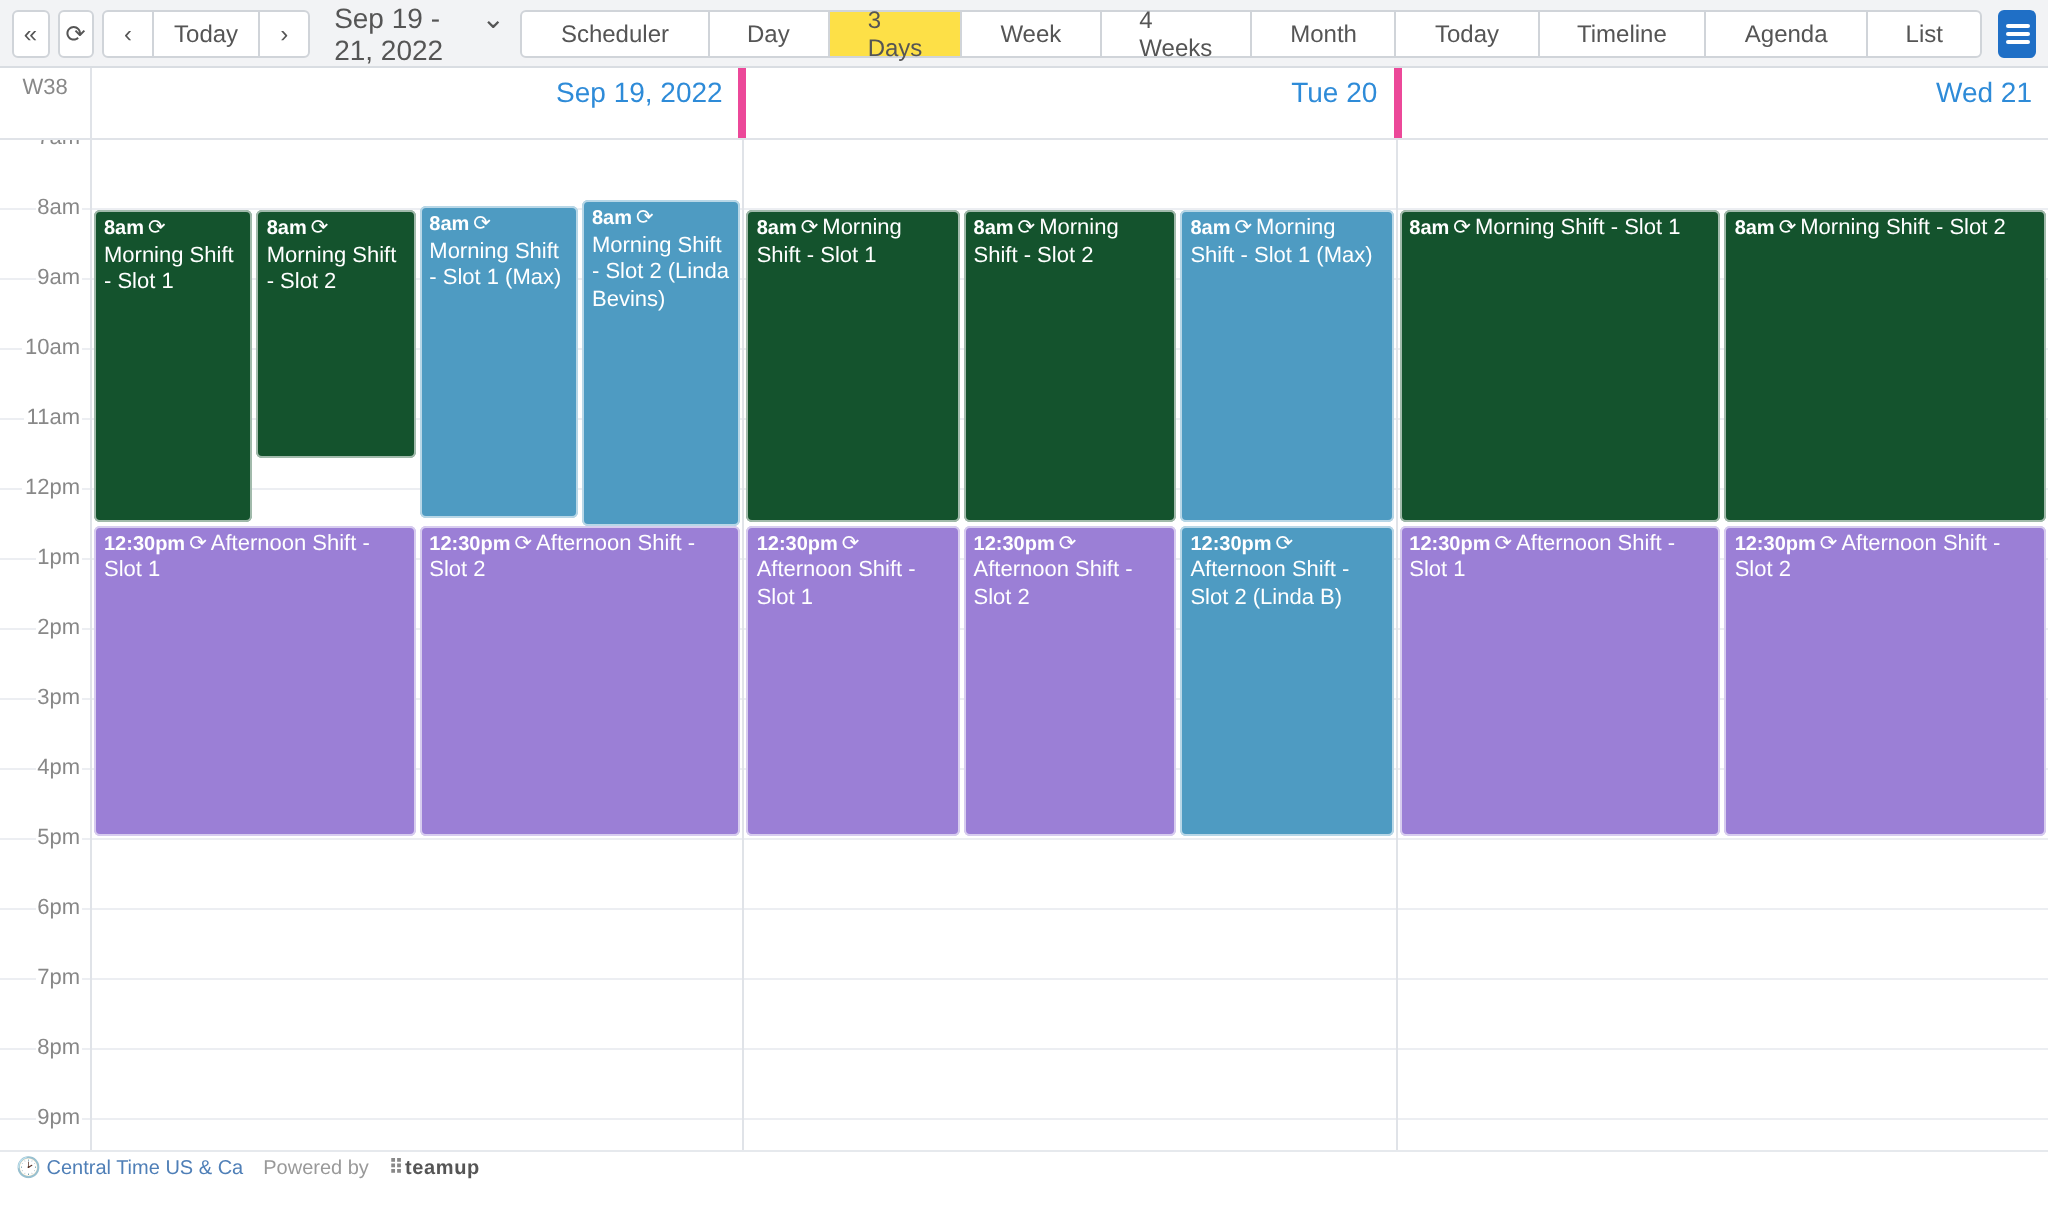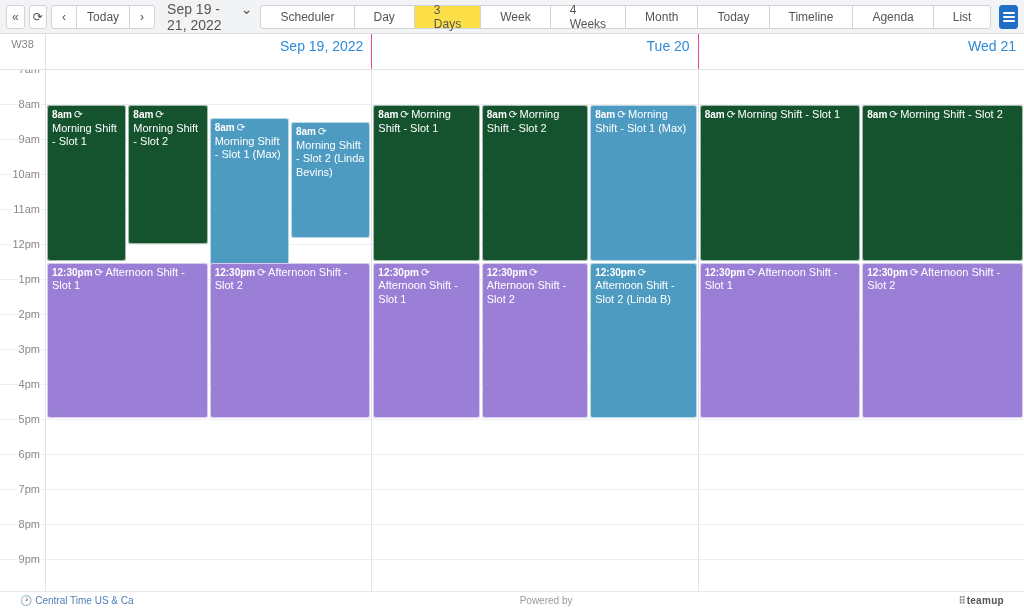--- a/index.html
+++ b/index.html
@@ -13,21 +13,21 @@
   .btn-group .btn:first-child { border-radius:3px 0 0 3px; margin-left:0; }
   .btn-group .btn:last-child { border-radius:0 3px 3px 0; }
   .date-range { margin-left:8px; font-size:14px; color:#555; display:flex; align-items:flex-start; gap:1px; cursor:pointer; }
   .spacer { flex:1; }
   .views .btn.active { background:#fde047; }
   .menu-btn { background:#1f6fc6; border:1px solid #1f6fc6; color:#fff; width:26px; height:24px; border-radius:3px; display:flex; align-items:center; justify-content:center; cursor:pointer; margin-left:4px; }
   .menu-btn .bar { width:12px; height:2px; background:#fff; margin:1px 0; border-radius:1px; }
 
   .header-row { display:flex; height:36px; border-bottom:1px solid #e0e3e8; }
   .gutter-head { width:46px; border-right:1px solid #e0e3e8; display:flex; align-items:flex-start; justify-content:center; padding-top:4px; color:#888; font-size:11px; }
-  .day-head { flex:1; border-right:1px solid #ec4899; display:flex; align-items:flex-start; justify-content:flex-end; padding:4px 8px; color:#2e8bd8; font-size:14px; }
+  .day-head { flex:1; border-right:4px solid #ec4899; display:flex; align-items:flex-start; justify-content:flex-end; padding:4px 8px; color:#2e8bd8; font-size:14px; }
   .day-head:last-child { border-right:none; }
 
   .grid-scroll { position:relative; height:521px; overflow-y:auto; overflow-x:hidden; }
   .grid-scroll::-webkit-scrollbar { width:11px; }
   .grid-scroll::-webkit-scrollbar-track { background:#f2f3f5; }
   .grid-scroll::-webkit-scrollbar-thumb { background:#c8ced6; border-radius:6px; }
 
   .grid { position:relative; display:flex; }
   .gutter { width:46px; border-right:1px solid #e0e3e8; }
   .hour-cell { height:35px; border-bottom:1px solid #eceef2; position:relative; }
@@ -37,21 +37,21 @@
   .day-col .hour-cell { border-bottom:1px solid #eceef2; }
 
   .event { position:absolute; border-radius:3px; color:#fff; font-size:10.5px; line-height:1.25; padding:3px 5px; overflow:hidden; cursor:pointer; box-shadow:0 0 0 1px rgba(255,255,255,0.6) inset; }
   .event .etime { font-weight:600; font-size:10px; }
   .event .recur { display:inline-block; margin:0 2px; }
   .event .etitle { font-size:11px; }
   .c-orange { background:#14532d; }
   .c-blue   { background:#4e9bc2; }
   .c-purple { background:#9b7fd6; }
 
-  .footer { position:absolute; bottom:0; left:0; right:0; height:17px; background:#fff; border-top:1px solid #e6e9ed; display:flex; align-items:center; justify-content:space-between; font-size:10px; color:#7d95ad; padding:0 20px; gap:10px; }
+  .footer { position:absolute; bottom:16px; left:0; right:0; height:17px; background:#fff; border-top:1px solid #e6e9ed; display:flex; align-items:center; justify-content:flex-start; font-size:10px; color:#7d95ad; padding:0 8px; gap:10px; }
   .footer .tz { color:#4f7fb7; cursor:pointer; }
   .footer .powered { color:#999; }
   .footer .logo { color:#555; font-weight:600; letter-spacing:0.3px; }
   .footer .logo::before { content:"⠿ "; color:#888; letter-spacing:-1px; }
 </style>
 </head>
 <body>
 
 <div class="toolbar">
   <div class="btn icon">«</div>
@@ -153,23 +153,23 @@
         <div class="hour-cell"></div>
         <div class="hour-cell"></div>
         <div class="hour-cell"></div>
         <div class="hour-cell"></div>
         <div class="hour-cell"></div>
         <div class="hour-cell"></div>
         <div class="hour-cell"></div>
         <div class="hour-cell"></div>
         <div class="hour-cell"></div>
         <div class="event c-orange" style="top: 35px; height: 155.5px; left: calc(0% + 1px); width: calc(25% - 2px);"><span class="etime">8am</span><span class="recur">⟳</span><span class="etitle">Morning Shift - Slot 1</span></div>
-        <div class="event c-orange" style="top: 35px; height: 139px; left: calc(25% + 1px); width: calc(25% - 2px);"><span class="etime">8am</span><span class="recur">⟳</span><span class="etitle">Morning Shift - Slot 2</span></div>
-        <div class="event c-blue" style="top: 48px; height: 155.5px; left: calc(50% + 1px); width: calc(25% - 2px);"><span class="etime">8am</span><span class="recur">⟳</span><span class="etitle">Morning Shift - Slot 1 (Max)</span></div>
-        <div class="event c-blue" style="top: 52px; height: 116px; left: calc(75% + 1px); width: calc(25% - 2px);"><span class="etime">8am</span><span class="recur">⟳</span><span class="etitle">Morning Shift - Slot 2 (Linda Bevins)</span></div>
+        <div class="event c-orange" style="top: 35px; height: 124px; left: calc(25% + 1px); width: calc(25% - 2px);"><span class="etime">8am</span><span class="recur">⟳</span><span class="etitle">Morning Shift - Slot 2</span></div>
+        <div class="event c-blue" style="top: 33px; height: 155.5px; left: calc(50% + 1px); width: calc(25% - 2px);"><span class="etime">8am</span><span class="recur">⟳</span><span class="etitle">Morning Shift - Slot 1 (Max)</span></div>
+        <div class="event c-blue" style="top: 30px; height: 163px; left: calc(75% + 1px); width: calc(25% - 2px);"><span class="etime">8am</span><span class="recur">⟳</span><span class="etitle">Morning Shift - Slot 2 (Linda Bevins)</span></div>
         <div class="event c-purple" style="top: 192.5px; height: 155.5px; left: calc(0% + 1px); width: calc(50% - 2px);"><span class="etime">12:30pm</span><span class="recur">⟳</span><span class="etitle">Afternoon Shift - Slot 1</span></div>
         <div class="event c-purple" style="top: 192.5px; height: 155.5px; left: calc(50% + 1px); width: calc(50% - 2px);"><span class="etime">12:30pm</span><span class="recur">⟳</span><span class="etitle">Afternoon Shift - Slot 2</span></div>
       </div>
     <div class="day-col" id="day1">
         <div class="hour-cell"></div>
         <div class="hour-cell"></div>
         <div class="hour-cell"></div>
         <div class="hour-cell"></div>
         <div class="hour-cell"></div>
         <div class="hour-cell"></div>

